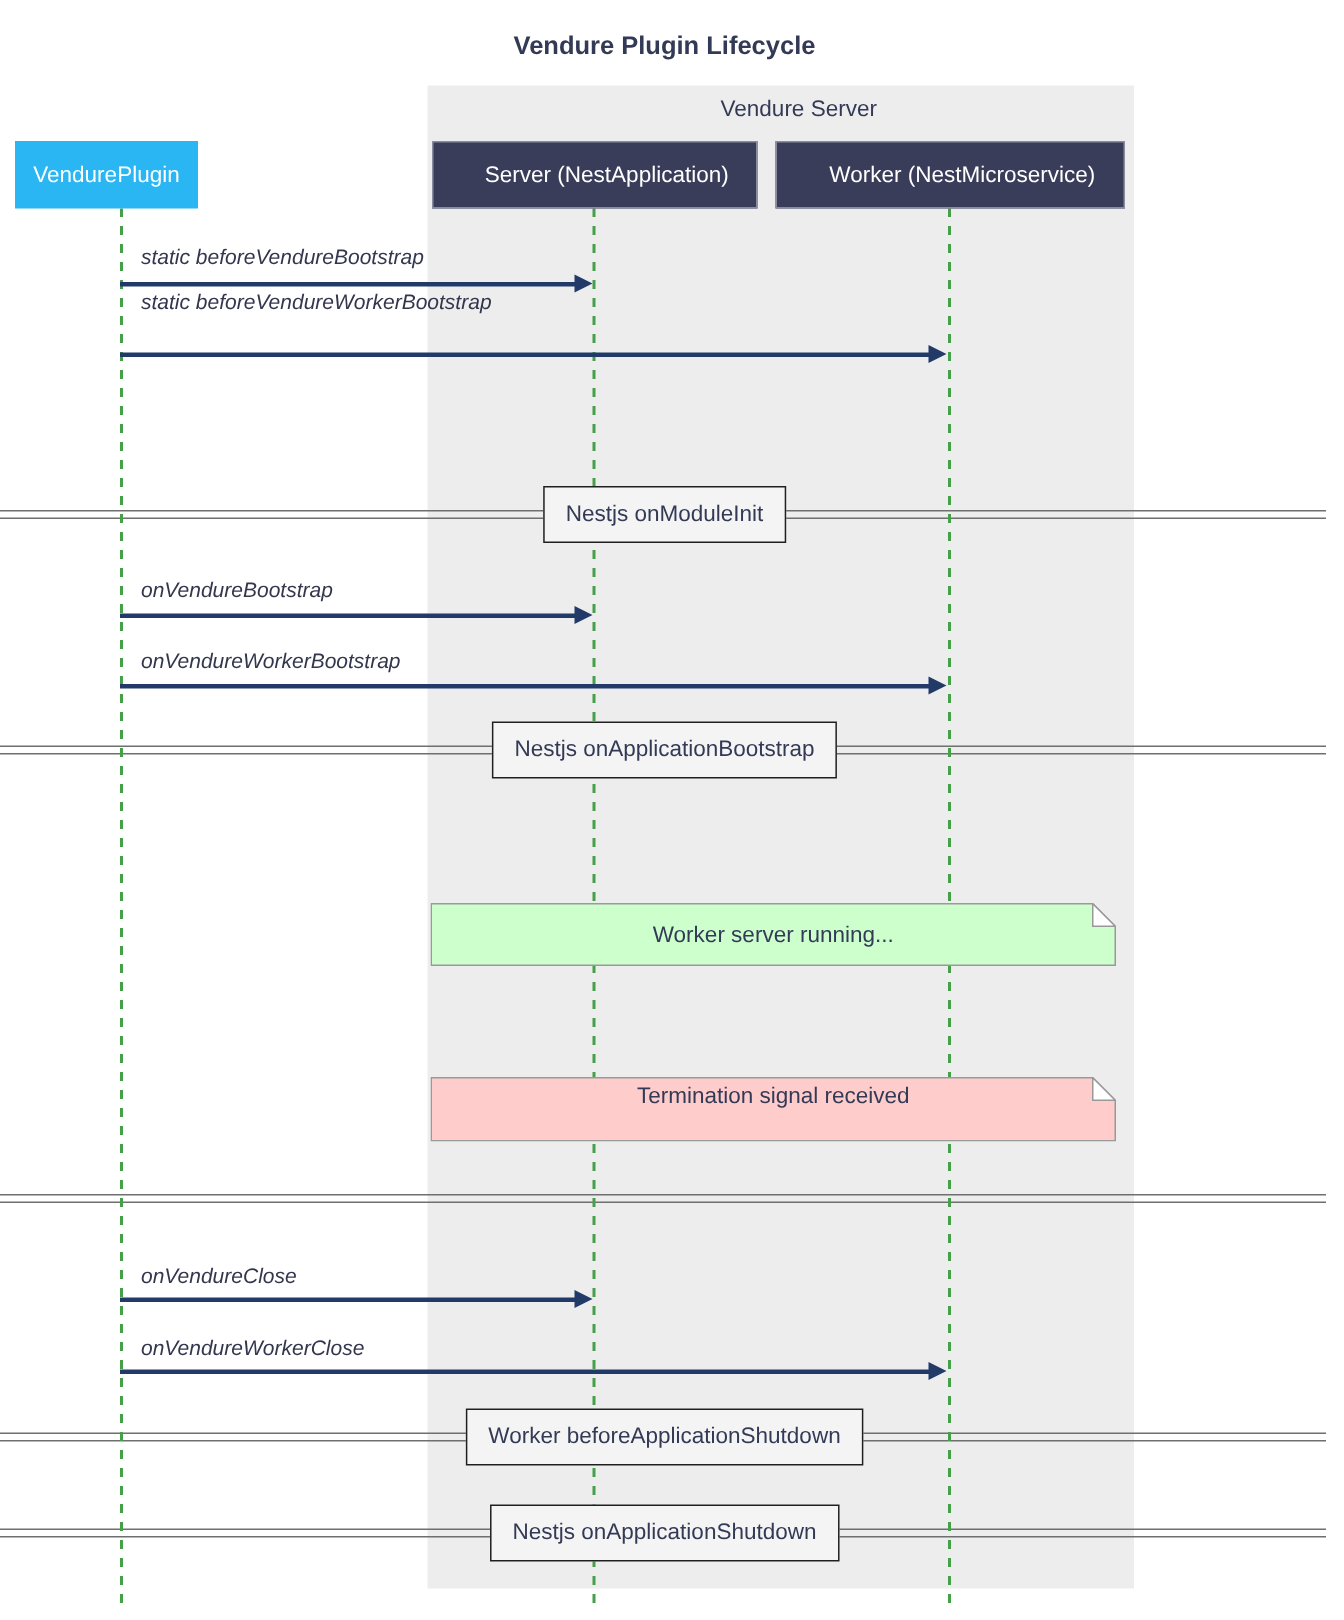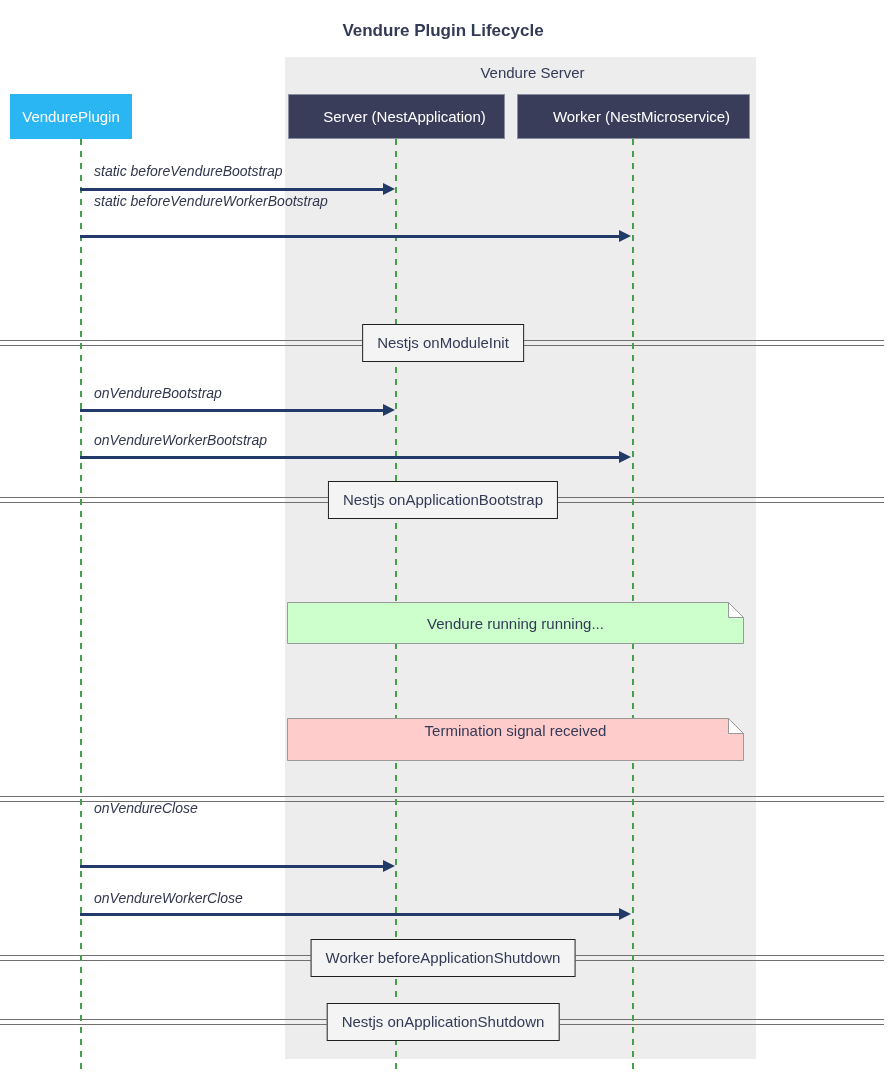--- a/index.html
+++ b/index.html
@@ -85,32 +85,32 @@
 
   <div class="msg-label" style="left:94px;top:193px">static beforeVendureWorkerBootstrap</div>
   <div class="msg-line long" style="top:235px"></div>
 
   <div class="msg-label" style="left:94px;top:385px">onVendureBootstrap</div>
   <div class="msg-line short" style="top:409px"></div>
 
   <div class="msg-label" style="left:94px;top:432px">onVendureWorkerBootstrap</div>
   <div class="msg-line long" style="top:456px"></div>
 
-  <div class="msg-label" style="left:94px;top:800px">onVendureClose</div>
+  <div class="msg-label" style="left:94px;top:842px">onVendureClose</div>
   <div class="msg-line short" style="top:865px"></div>
 
   <div class="msg-label" style="left:94px;top:890px">onVendureWorkerClose</div>
   <div class="msg-line long" style="top:913px"></div>
 
   <div class="note" style="top:602px;height:42px">
     <svg width="457" height="42" viewBox="0 0 457 42">
       <path d="M0.5,0.5 H441.5 L456.5,15.5 V41.5 H0.5 Z" fill="#ccffcc" stroke="#999999" stroke-width="1"></path>
       <path d="M441.5,0.5 V15.5 H456.5 Z" fill="#ffffff" stroke="#999999" stroke-width="1"></path>
     </svg>
-    <div class="note-label">Vendure running running...</div>
+    <div class="note-label">Worker server running...</div>
   </div>
 
   <div class="note" style="top:718px;height:25px">
     <svg width="457" height="43" viewBox="0 0 457 43">
       <path d="M0.5,0.5 H441.5 L456.5,15.5 V42.5 H0.5 Z" fill="#ffcccc" stroke="#999999" stroke-width="1"></path>
       <path d="M441.5,0.5 V15.5 H456.5 Z" fill="#ffffff" stroke="#999999" stroke-width="1"></path>
     </svg>
     <div class="note-label">Termination signal received</div>
   </div>
 

